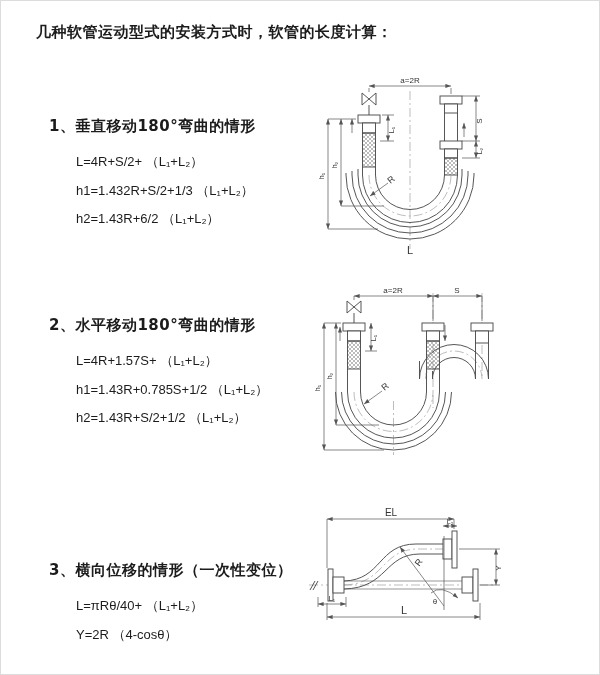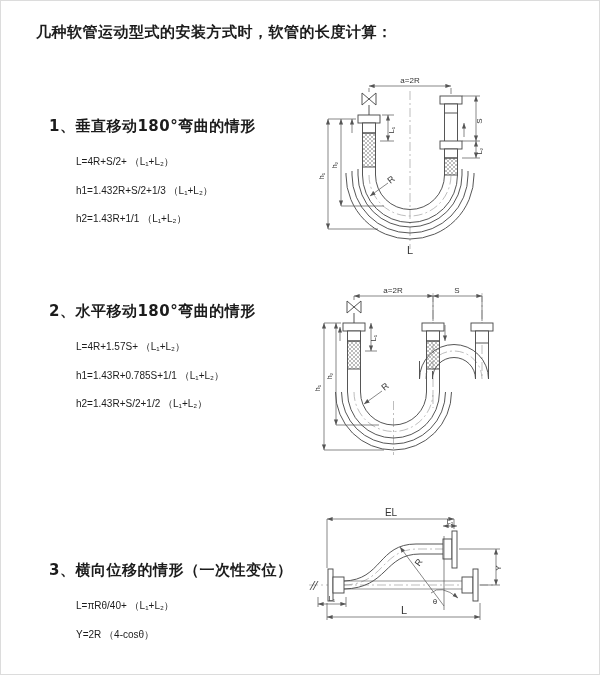--- a/index.html
+++ b/index.html
@@ -9,48 +9,48 @@
     font-family:"DejaVu Sans","Liberation Sans",sans-serif;color:#1c1c1c;
   }
   .title{
     position:absolute;left:35px;top:22px;font-size:15px;font-weight:bold;
     letter-spacing:.5px;white-space:nowrap;text-align:right;
   }
   .section{position:absolute;left:48px;width:275px;margin-top:12px;}
   .sec-heading{font-size:15px;font-weight:bold;letter-spacing:.5px;white-space:nowrap;margin-bottom:12px;}
   .formula{
     font-family:"Liberation Sans","DejaVu Sans",sans-serif;
-    font-size:10px;line-height:28.5px;padding-left:27px;white-space:nowrap;
+    font-size:13px;line-height:28.5px;padding-left:27px;white-space:nowrap;
   }
   svg.diag{position:absolute;}
   svg text{font-family:"Liberation Sans","DejaVu Sans",sans-serif;fill:#333;}
   .dimline{stroke:#555;stroke-width:.7;fill:none;}
   .hoseline{stroke:#4d4d4d;stroke-width:.95;fill:none;}
   .ghostline{stroke:#6a6a6a;stroke-width:.7;fill:none;}
   .flange{fill:#ffffff;stroke:#4d4d4d;stroke-width:.95;}
   .cline{stroke:#909090;stroke-width:.6;fill:none;stroke-dasharray:9 3 2 3;}
 </style>
 </head>
 <body>
 
 <div class="page">
 
   <div class="title">几种软管运动型式的安装方式时，软管的长度计算：</div>
 
   <div class="section" style="top:104px">
     <div class="sec-heading">1、垂直移动180°弯曲的情形</div>
     <div class="formula">L=4R+S/2+ （L₁+L₂）</div>
     <div class="formula">h1=1.432R+S/2+1/3 （L₁+L₂）</div>
-    <div class="formula">h2=1.43R+1/1 （L₁+L₂）</div>
+    <div class="formula">h2=1.43R+6/2 （L₁+L₂）</div>
   </div>
 
-  <div class="section" style="top:289px">
+  <div class="section" style="top:303px">
     <div class="sec-heading">2、水平移动180°弯曲的情形</div>
     <div class="formula">L=4R+1.57S+ （L₁+L₂）</div>
-    <div class="formula">h1=1.43R+0.785S+1/1 （L₁+L₂）</div>
+    <div class="formula">h1=1.43R+0.785S+1/2 （L₁+L₂）</div>
     <div class="formula">h2=1.43R+S/2+1/2 （L₁+L₂）</div>
   </div>
 
   <div class="section" style="top:548px">
     <div class="sec-heading">3、横向位移的情形（一次性变位）</div>
     <div class="formula">L=πRθ/40+ （L₁+L₂）</div>
     <div class="formula">Y=2R （4-cosθ）</div>
   </div>
 
   <svg class="diag" style="left:303px;top:68px" width="285" height="190" viewBox="0 0 285 190">

